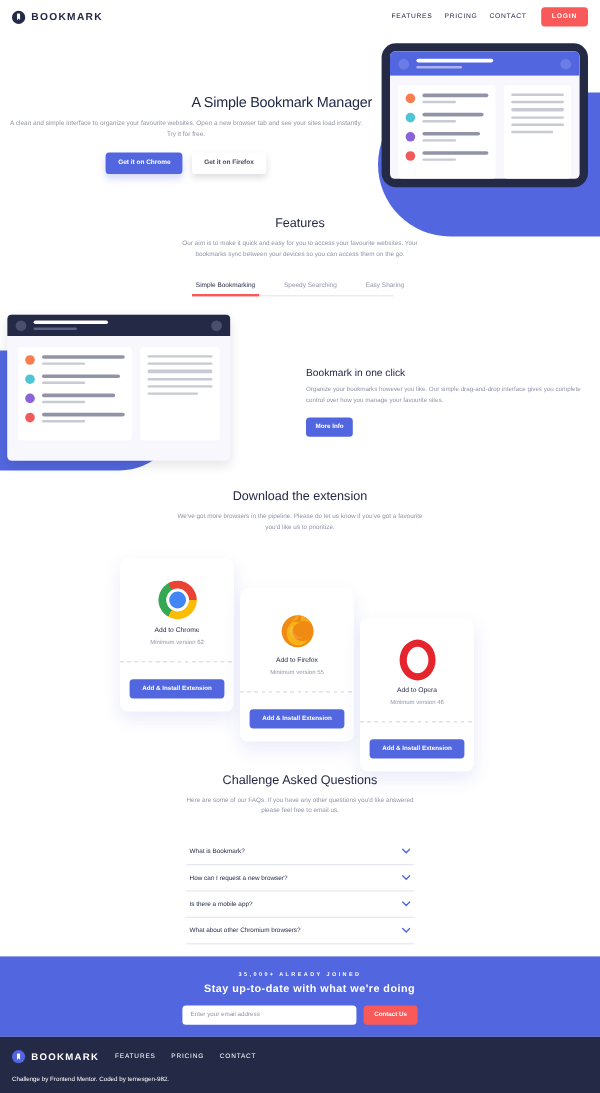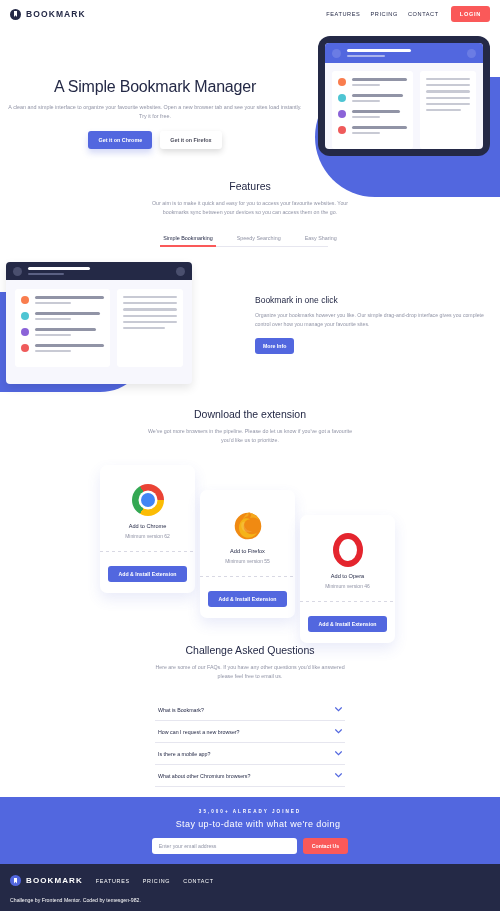--- a/index.html
+++ b/index.html
@@ -68,21 +68,21 @@
   .card-b { flex: 1; background: #fff; border-radius: 3px; padding: 7px 6px; }
   .row { display: flex; align-items: center; gap: 6px; margin-bottom: 8px; }
   .row .dot { width: 8px; height: 8px; border-radius: 50%; flex: none; }
   .row .txt { flex: 1; }
   .row .txt i { display: block; height: 2.2px; border-radius: 2px; background: #9194a6; }
   .row .txt i:nth-child(2) { width: 52%; margin-top: 3px; background: #c8cad4; }
   .card-b i { display: block; height: 2.2px; border-radius: 2px; background: #c8cad4; margin-bottom: 4px; }
 
   
   .hero-text { position: absolute; top: 46px; left: 0; width: 310px; text-align: center; }
-  .hero-title { font-size: 16px; font-weight: normal; color: #242946; letter-spacing: -0.2px; }
+  .hero-title { font-size: 12px; font-weight: normal; color: #242946; letter-spacing: -0.2px; text-align: right; }
   .hero-sub {
     font-size: 5.4px; color: #9194a6; line-height: 1.65;
     margin: 7px auto 0; width: 300px;
   }
   .hero-btns { display: flex; justify-content: center; gap: 8px; margin-top: 10px; }
   .btn-blue {
     background: #5267df; color: #fff; border: none; border-radius: 3px;
     font-size: 5.4px; font-weight: bold; padding: 6px 10px; cursor: pointer;
     box-shadow: 0 4px 6px rgba(82,103,223,0.25);
   }
@@ -120,21 +120,21 @@
   .panel-illus { position: absolute; left: 6px; top: 0; width: 186px; height: 122px; }
   .panel-win { position: absolute; inset: 0; background: #f7f7fd; border-radius: 4px; overflow: hidden; box-shadow: 0 4px 10px rgba(0,0,0,0.10); }
   .panel-bar { height: 18px; background: #242946; display: flex; align-items: center; padding: 0 7px; }
   .panel-bar .circ { width: 9px; height: 9px; border-radius: 50%; background: #4a4f6e; }
   .panel-bar .lines { margin-left: 6px; flex: 1; }
   .panel-bar .lines span { display: block; height: 2.5px; border-radius: 2px; background: #fff; }
   .panel-bar .lines span:nth-child(1) { width: 62px; }
   .panel-bar .lines span:nth-child(2) { width: 36px; margin-top: 3px; background: #5b6183; }
   .panel-bar .circ.right { margin-left: auto; }
 
-  .panel-text { position: absolute; left: 255px; top: 33px; width: 240px; }
+  .panel-text { position: absolute; left: 255px; top: 43px; width: 240px; }
   .panel-title { font-size: 8.5px; font-weight: normal; color: #242946; }
   .panel-desc { font-size: 5.2px; color: #9194a6; line-height: 1.7; margin-top: 6px; width: 238px; }
   .btn-more {
     margin-top: 9px; background: #5267df; color: #fff; border: none;
     border-radius: 3px; font-size: 5.2px; font-weight: bold;
     padding: 5px 8px; cursor: pointer;
   }
 
   
   .download { position: absolute; top: 408px; left: 0; width: 500px; text-align: center; }
@@ -181,21 +181,21 @@
     margin-top: 15px; background: #5267df; color: #fff; border: none;
     border-radius: 3px; font-size: 5.2px; font-weight: bold; padding: 5px 8px; cursor: pointer;
   }
 
   
   .cta {
     position: absolute; top: 797px; left: 0; width: 500px; height: 67px;
     background: #5267df; text-align: center; padding-top: 12px;
   }
   .cta-eyebrow { font-size: 4.6px; letter-spacing: 2px; color: #fff; font-weight: bold; }
-  .cta-title { font-size: 9px; color: #fff; font-weight: normal; letter-spacing: 0.4px; margin-top: 5px; padding-left: 16px; }
+  .cta-title { font-size: 9px; color: #fff; font-weight: bold; letter-spacing: 0.4px; margin-top: 5px; padding-left: 16px; }
   .cta-form { display: flex; justify-content: center; gap: 6px; margin-top: 9px; }
   .cta-input {
     width: 145px; border: none; border-radius: 3px; padding: 5px 7px;
     font-size: 5.2px; color: #242946; font-family: "Liberation Sans", sans-serif;
   }
   .cta-input::placeholder { color: #9194a6; }
   .btn-contact {
     background: #fa5959; color: #fff; border: none; border-radius: 3px;
     font-size: 5.2px; font-weight: bold; padding: 5px 9px; cursor: pointer;
   }

